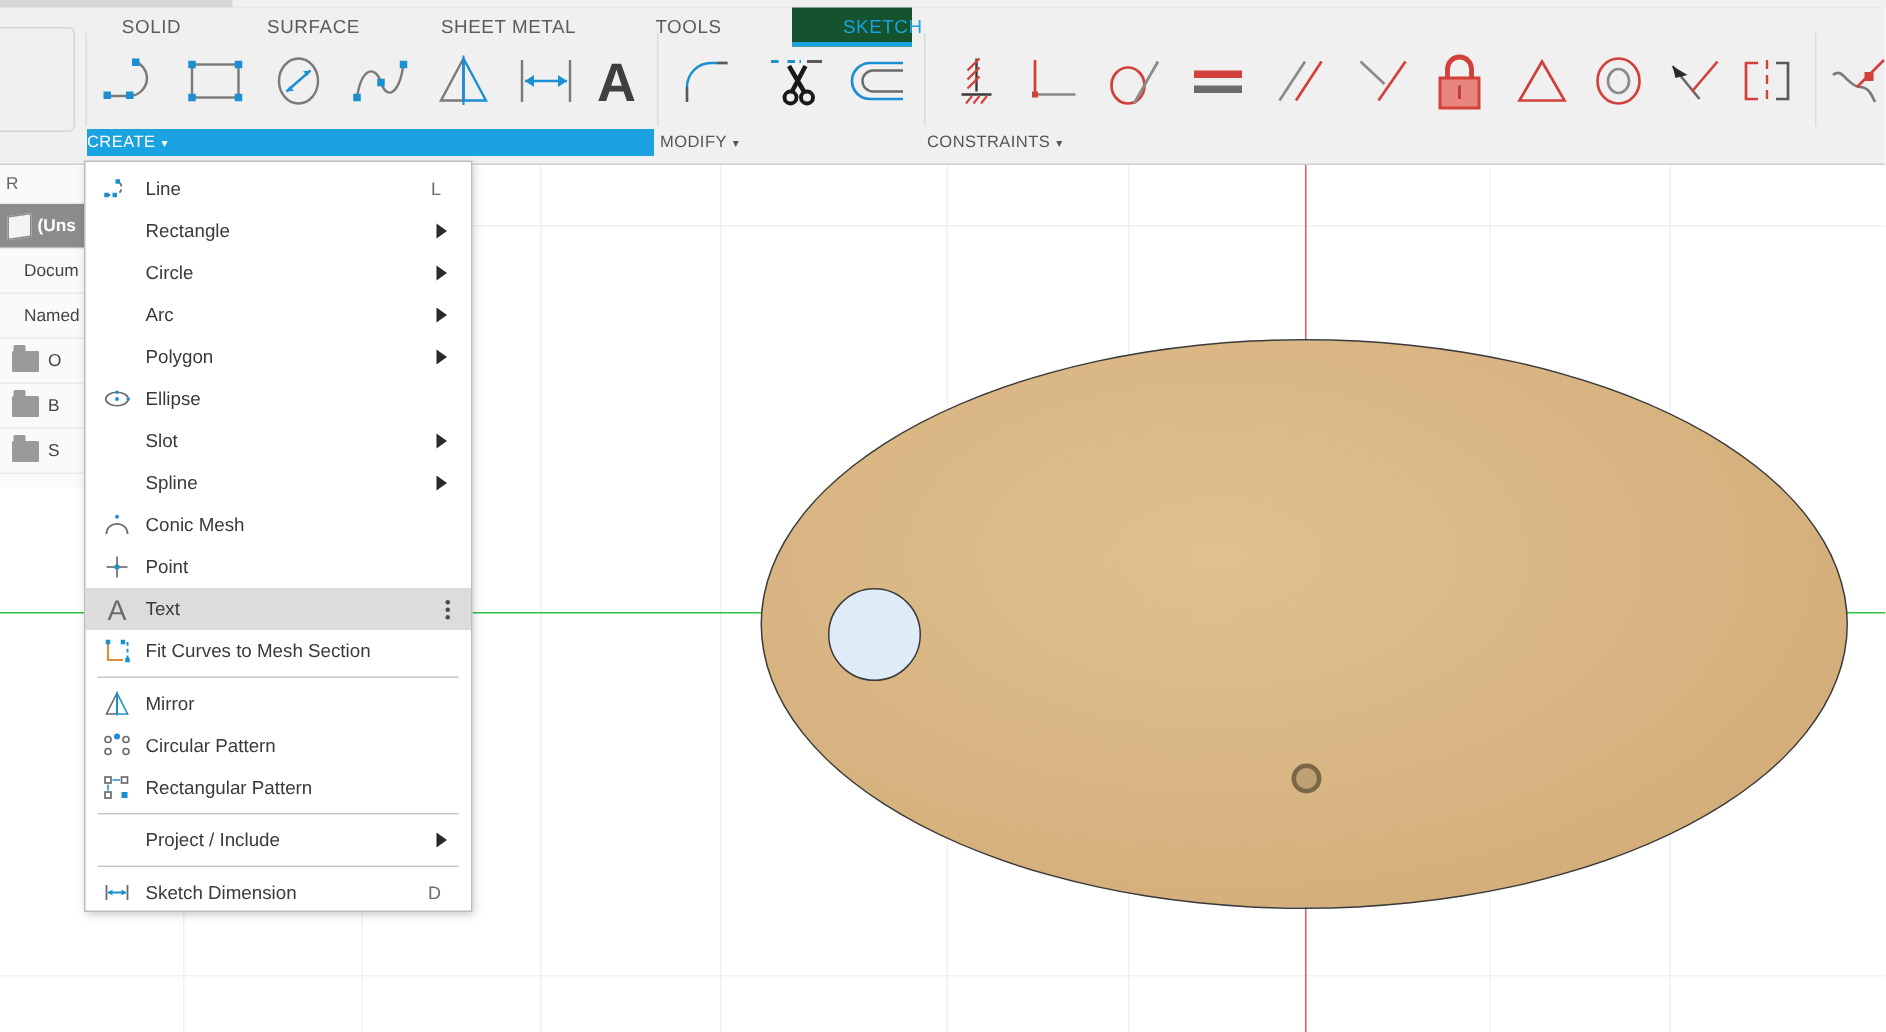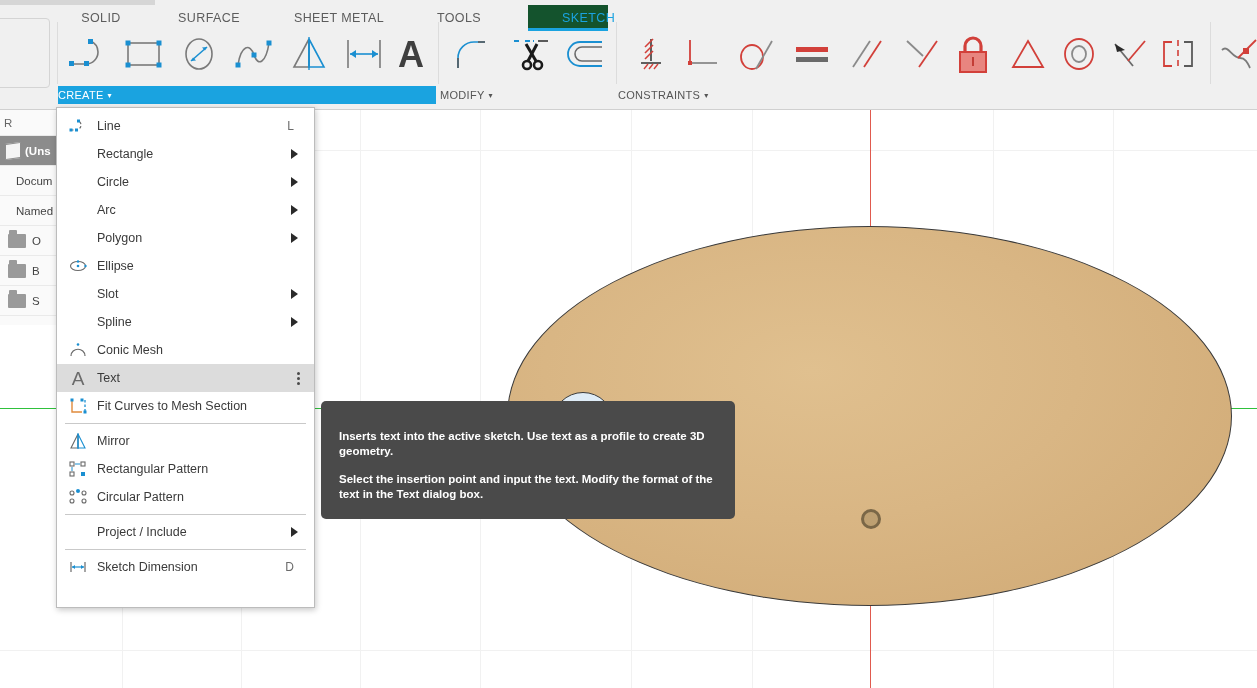--- a/index.html
+++ b/index.html
@@ -494,20 +494,30 @@
     <div class="mi">
       <span class="mi-icon">
         <svg width="20" height="16" viewBox="0 0 20 16">
           <path d="M3 14 C3 5 17 5 17 14" fill="none" stroke="#6a6a6a" stroke-width="1.2"></path>
           <circle cx="10" cy="2.5" r="1.3" fill="#1a8fd1"></circle>
         </svg>
       </span>
       <span class="mi-label">Conic Mesh</span>
     </div>
 
+    <div class="mi">
+      <span class="mi-icon">
+        <svg width="20" height="16" viewBox="0 0 20 16">
+          <line x1="10" y1="1" x2="10" y2="15" stroke="#6a6a6a" stroke-width="1.1"></line>
+          <line x1="3" y1="8" x2="17" y2="8" stroke="#6a6a6a" stroke-width="1.1"></line>
+          <rect x="8.5" y="6.5" width="3" height="3" fill="#1a8fd1"></rect>
+        </svg>
+      </span>
+      <span class="mi-label">Point</span>
+    </div>
 
     <div class="mi sel">
       <span class="mi-icon">
         <svg width="20" height="20" viewBox="0 0 20 20">
           <text x="10" y="17" font-family="Liberation Sans, sans-serif" font-size="19" fill="#6a6a6a" text-anchor="middle">A</text>
         </svg>
       </span>
       <span class="mi-label">Text</span>
       <span class="mi-dots">
           <i></i>
@@ -533,49 +543,49 @@
 
     <div class="mi">
       <span class="mi-icon">
         <svg width="20" height="18" viewBox="0 0 20 18">
           <path d="M10 2 L3 16 L10 16 Z" fill="none" stroke="#6a6a6a" stroke-width="1.1"></path>
           <path d="M10 2 L17 16 L10 16 Z" fill="none" stroke="#1a8fd1" stroke-width="1.1"></path>
           <line x1="10" y1="1" x2="10" y2="17" stroke="#1a8fd1" stroke-width="1"></line>
         </svg>
       </span>
       <span class="mi-label">Mirror</span>
+    </div>
+
+    <div class="mi">
+      <span class="mi-icon">
+        <svg width="20" height="18" viewBox="0 0 20 18">
+          <circle cx="4" cy="5" r="2" fill="none" stroke="#6a6a6a" stroke-width="1.1"></circle>
+          <circle cx="10" cy="3" r="2" fill="#1a8fd1"></circle>
+          <circle cx="16" cy="5" r="2" fill="none" stroke="#6a6a6a" stroke-width="1.1"></circle>
+          <circle cx="4" cy="13" r="2" fill="none" stroke="#6a6a6a" stroke-width="1.1"></circle>
+          <circle cx="16" cy="13" r="2" fill="none" stroke="#6a6a6a" stroke-width="1.1"></circle>
+        </svg>
+      </span>
+      <span class="mi-label">Circular Pattern</span>
     </div>
 
     <div class="mi">
       <span class="mi-icon">
         <svg width="20" height="18" viewBox="0 0 20 18">
           <rect x="2" y="2" width="4" height="4" fill="none" stroke="#6a6a6a" stroke-width="1.1"></rect>
           <rect x="13" y="2" width="4" height="4" fill="none" stroke="#6a6a6a" stroke-width="1.1"></rect>
           <rect x="2" y="12" width="4" height="4" fill="none" stroke="#6a6a6a" stroke-width="1.1"></rect>
           <rect x="13" y="12" width="4" height="4" fill="#1a8fd1"></rect>
           <line x1="7" y1="4" x2="12" y2="4" stroke="#1a8fd1" stroke-width="1"></line>
           <line x1="4" y1="7" x2="4" y2="11" stroke="#1a8fd1" stroke-width="1"></line>
         </svg>
       </span>
       <span class="mi-label">Rectangular Pattern</span>
     </div>
 
-    <div class="mi">
-      <span class="mi-icon">
-        <svg width="20" height="18" viewBox="0 0 20 18">
-          <circle cx="4" cy="5" r="2" fill="none" stroke="#6a6a6a" stroke-width="1.1"></circle>
-          <circle cx="10" cy="3" r="2" fill="#1a8fd1"></circle>
-          <circle cx="16" cy="5" r="2" fill="none" stroke="#6a6a6a" stroke-width="1.1"></circle>
-          <circle cx="4" cy="13" r="2" fill="none" stroke="#6a6a6a" stroke-width="1.1"></circle>
-          <circle cx="16" cy="13" r="2" fill="none" stroke="#6a6a6a" stroke-width="1.1"></circle>
-        </svg>
-      </span>
-      <span class="mi-label">Circular Pattern</span>
-    </div>
-
     <div class="mi-divider"></div>
 
     <div class="mi">
       <span class="mi-icon"></span>
       <span class="mi-label">Project / Include</span>
       <span class="mi-arrow"></span>
     </div>
 
     <div class="mi-divider"></div>
 
@@ -588,18 +598,14 @@
           <path d="M4 8 l3 -2 v4 z" fill="#1a8fd1"></path>
           <path d="M16 8 l-3 -2 v4 z" fill="#1a8fd1"></path>
         </svg>
       </span>
       <span class="mi-label">Sketch Dimension</span>
       <span class="mi-key">D</span>
     </div>
 
   </div>
 
-  <div id="tooltip">
-    <p>Inserts text into the active sketch. Use text as a profile to create 3D geometry.</p>
-    <p>Select the insertion point and input the text. Modify the format of the text in the Text dialog box.</p>
-  </div>
 
 </div>
 
 </body></html>

